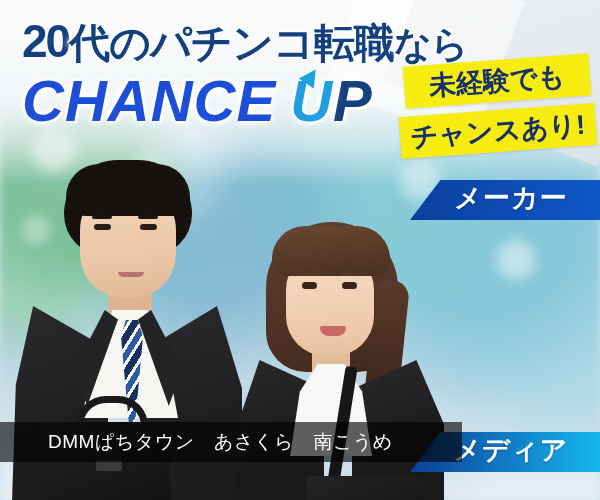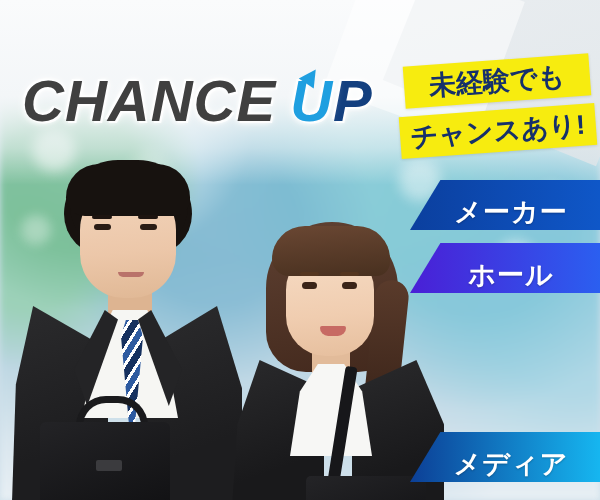--- a/index.html
+++ b/index.html
@@ -217,21 +217,21 @@
     font-size: 58px;
     font-weight: 700;
     font-style: italic;
     letter-spacing: 1px;
     white-space: nowrap;
     line-height: 1;
     text-shadow:
       0 0 6px #ffffff, 0 0 6px #ffffff, 0 0 12px #ffffff,
       2px 2px 0 rgba(255,255,255,.9), -2px -2px 0 rgba(255,255,255,.9);
   }
-  .wordmark .w-chance { color: #404040; }
+  .wordmark .w-chance { color: #1d4ed8; }
   .wordmark .w-u { color: #1f9fe0; position: relative; margin-left: 14px; }
   .wordmark .w-p { color: #14407f; }
   .u-arrow {
     position: absolute;
     left: 302px; top: 68px;
     width: 0; height: 0;
     border-left: 9px solid transparent;
     border-right: 9px solid transparent;
     border-bottom: 17px solid #1f9fe0;
     transform: rotate(34deg);
@@ -261,23 +261,23 @@
     font-size: 27px;
     transform: rotate(-4.2deg);
   }
 
   
   .cat-list { position: absolute; left: 0; top: 0; width: 600px; height: 500px; }
   .cat-btn {
     position: absolute;
     right: 0;
     width: 190px;
-    height: 50px;
+    height: 40px;
     display: flex;
-    align-items: flex-end;
+    align-items: flex-start;
     justify-content: center;
     clip-path: polygon(16% 0, 100% 0, 100% 100%, 0 100%);
     box-shadow: 0 1px 4px rgba(0,0,0,0.2);
   }
   .cat-btn span {
     color: #ffffff;
     font-size: 27px;
     font-weight: 700;
     letter-spacing: 1px;
     white-space: nowrap;
@@ -345,37 +345,38 @@
     <div class="fringe"></div>
     <div class="brow l"></div>
     <div class="brow r"></div>
     <div class="eye l"></div>
     <div class="eye r"></div>
     <div class="mouth"></div>
     <div class="strap"></div>
     <div class="bag"></div>
   </div>
 
+  <div class="headline"><span class="num">20</span><span>代のパチンコ転職</span><span class="tail">なら</span></div>
 
   <div class="wordmark"><span class="w-chance">CHANCE</span><span class="w-u">U</span><span class="w-p">P</span></div>
   <div class="u-arrow"></div>
 
   <div class="badge badge-1">
       <span>未経験でも</span>
     </div>
   <div class="badge badge-2">
       <span>チャンスあり!</span>
     </div>
 
   <div class="cat-list">
     <div class="cat-btn" style="top: 180px; background: linear-gradient(90deg, rgb(11, 63, 158) 0%, rgb(15, 87, 200) 100%);">
         <span>メーカー</span>
       </div>
-    <div class="cat-btn" style="top: 243px; background: linear-gradient(90deg, rgb(74, 31, 214) 0%, rgb(43, 95, 240) 100%);">
-        <span>ホール</span>
-      </div>
     <div class="cat-btn" style="top: 432px; background: linear-gradient(90deg, rgb(12, 63, 150) 0%, rgb(22, 182, 240) 100%);">
         <span>メディア</span>
       </div>
   </div>
 
+  <div class="caption-bar">
+      <span>DMMぱちタウン　あさくら　南こうめ</span>
+    </div>
 
 </div>
 
 </body></html>

